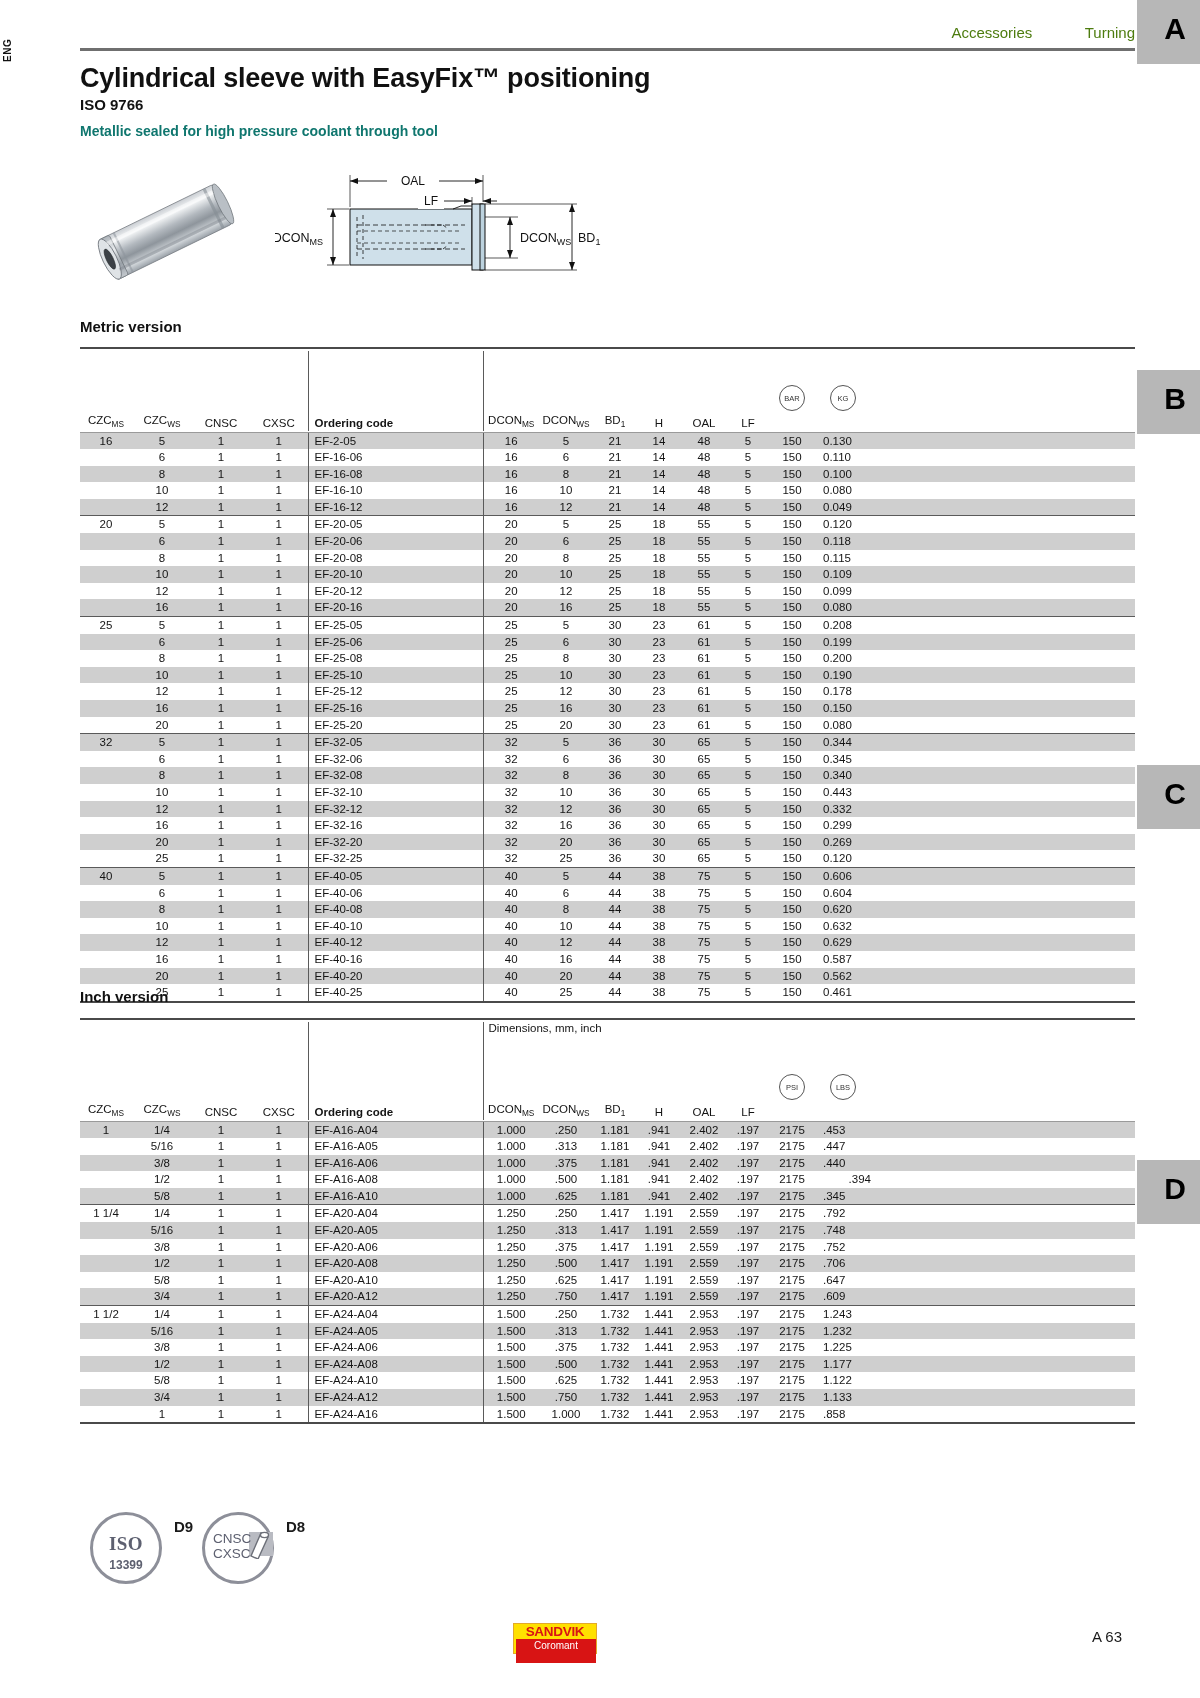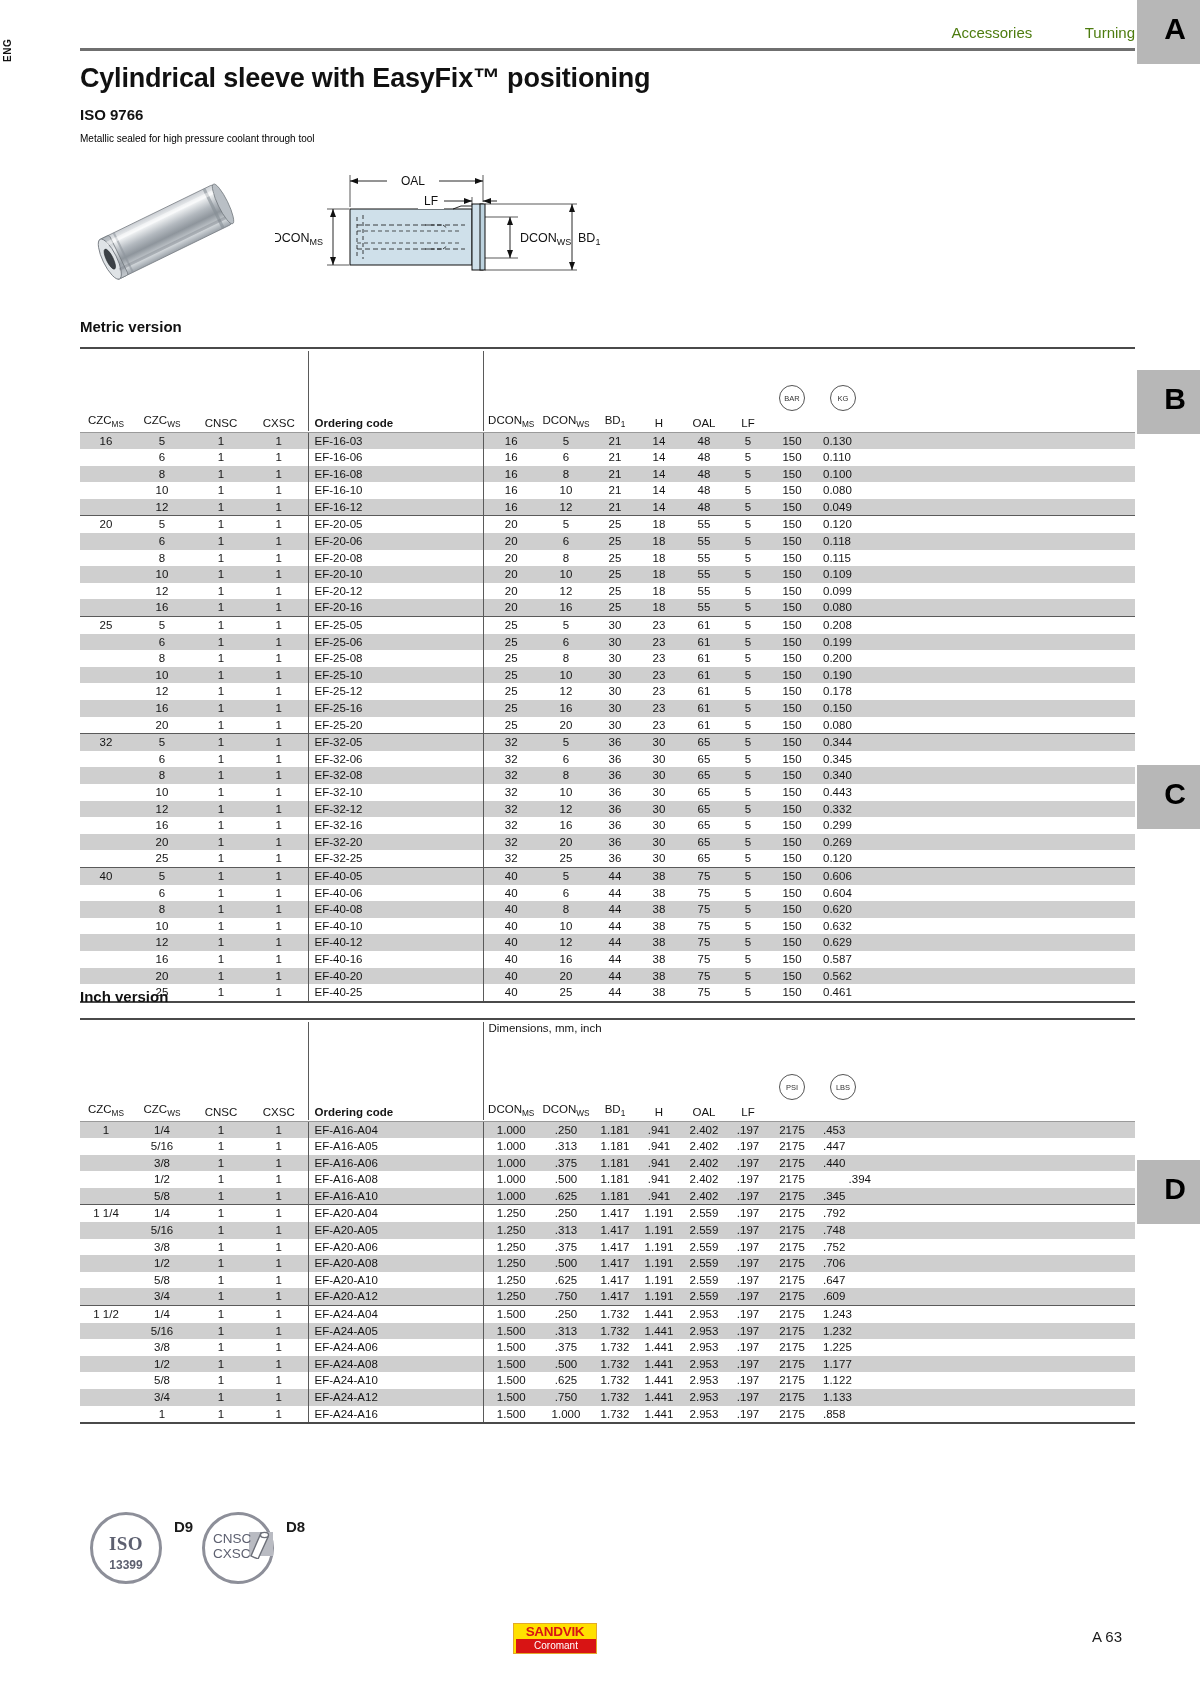--- a/index.html
+++ b/index.html
@@ -47,22 +47,22 @@
     position:absolute; left:80px; top:48px; width:1055px;
     height:3px; background:#6f6f6f;
   }
 
   
   #title-block { position:absolute; left:80px; top:62px; width:900px; }
   h1#main-title {
     margin:0; font-size:27px; font-weight:bold; letter-spacing:-0.2px;
     color:#111; line-height:1.25;
   }
-  #std-code { margin:10px 0 0 0; font-size:15px; font-weight:bold; color:#111; }
-  #subtitle { margin:10px 0 0 0; font-size:10px; font-weight:normal; color:#000000; }
+  #std-code { margin:0 0 0 0; font-size:15px; font-weight:bold; color:#111; }
+  #subtitle { margin:10px 0 0 0; font-size:14px; font-weight:bold; color:#0f766e; }
 
   
   #product-photo { position:absolute; left:78px; top:172px; width:185px; height:120px; }
 
   
   #tech-diagram { position:absolute; left:275px; top:155px; width:340px; height:140px; }
 
   
   .section-label {
     position:absolute; left:80px; font-size:15px; font-weight:bold; color:#111;
@@ -153,21 +153,21 @@
   #sandvik-logo {
     position:absolute; left:513px; top:1623px;
     width:84px; height:31px; border:1.5px solid #e2a92b; background:#ffe000;
   }
   #sandvik-logo .sv-top {
     position:absolute; left:0; top:0; width:100%; height:15px;
     color:#d81414; font-weight:bold; font-size:13.5px; text-align:center;
     line-height:15px; letter-spacing:-0.3px;
   }
   #sandvik-logo .sv-bottom {
-    position:absolute; left:2px; top:15px; width:80px; height:14px;
+    position:absolute; left:2px; top:15px; width:80px; height:24px;
     background:#d81414; color:#ffffff; font-size:10px; text-align:center;
     line-height:14px;
   }
   #page-number {
     position:absolute; right:78px; top:1628px;
     font-size:15px; color:#1a1a1a;
   }
 </style>
 </head>
 <body>
@@ -346,21 +346,21 @@
         <td></td>
       </tr>
       <tr class="hdr-bottom-rule">
         <td colspan="14"></td>
       </tr>
       <tr class="data shade grp">
         <td>16</td>
         <td>5</td>
         <td>1</td>
         <td>1</td>
-        <td class="ordering vsep-ord">EF-16-03</td>
+        <td class="ordering vsep-ord">EF-2-05</td>
         <td class="vsep-dim">16</td>
         <td>5</td>
         <td>21</td>
         <td>14</td>
         <td>48</td>
         <td>5</td>
         <td>150</td>
         <td style="text-align:left;padding-left:8px">0.130</td>
         <td></td>
       </tr>

